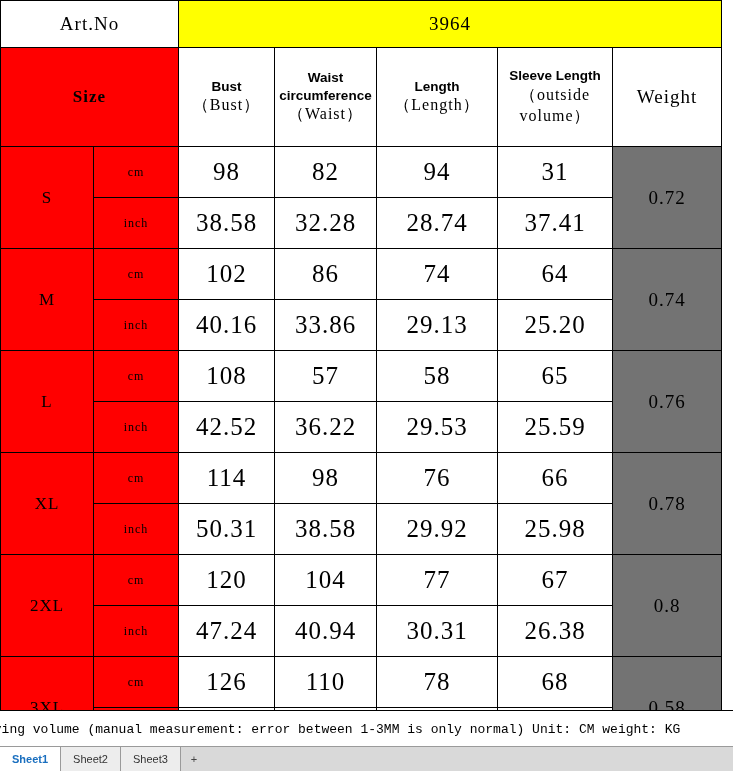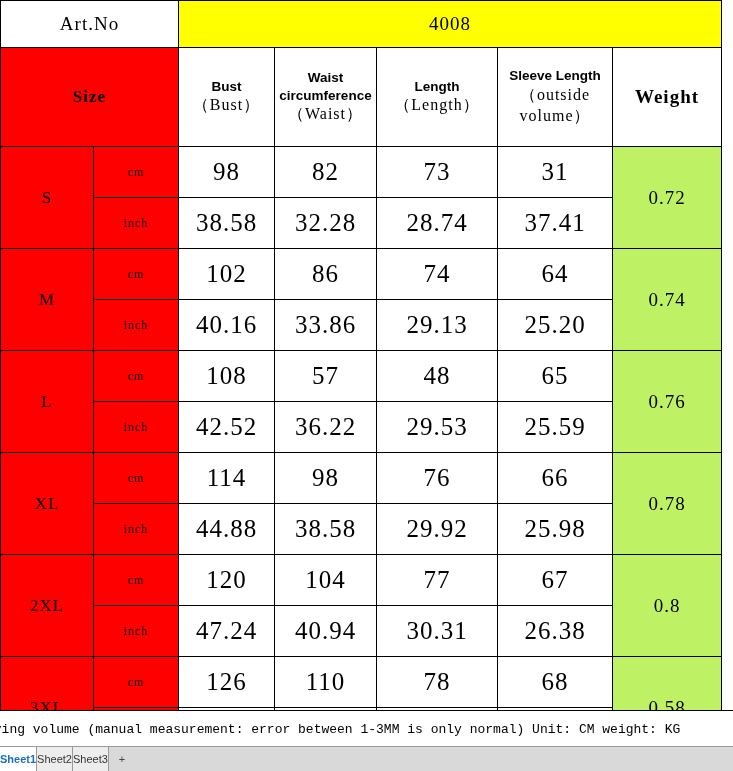--- a/index.html
+++ b/index.html
@@ -72,40 +72,40 @@
     font-weight: bold;
     letter-spacing: 0;
   }
   .head-cell .cn {
     font-family: "Liberation Serif", serif;
     font-size: 16px;
   }
   .head-weight {
     background: #ffffff;
     font-size: 19px;
-    font-weight: bold;
+    font-weight: normal;
     height: 94px;
   }
   .size-name {
     background: #ff0000;
     font-size: 17px;
     height: 96px;
   }
   .unit-cell {
     background: #ff0000;
     font-size: 12px;
     height: 48px;
   }
   .val {
     background: #ffffff;
     font-size: 25px;
     height: 48px;
   }
   .weight-val {
-    background: #bef264;
+    background: #737373;
     font-size: 19px;
     height: 96px;
   }
   .note-row {
     position: absolute;
     left: 0;
     top: 710px;
     width: 733px;
     height: 36px;
     border-top: 1px solid #000000;
@@ -132,21 +132,21 @@
     border-top: 1px solid #9a9a9a;
     display: flex;
     align-items: flex-start;
     font-family: "Liberation Sans", sans-serif;
     font-size: 11px;
     overflow: hidden;
   }
   .tab {
     height: 24px;
     line-height: 24px;
-    padding: 0 0;
+    padding: 0 12px;
     border-right: 1px solid #9a9a9a;
     color: #333333;
     background: #ededed;
   }
   .tab.active {
     background: #ffffff;
     color: #1a6fbf;
     font-weight: bold;
   }
   .tab-add {
@@ -168,21 +168,21 @@
         <col class="c2">
         <col class="c3">
         <col class="c4">
         <col class="c5">
         <col class="c6">
     </colgroup>
     <tbody>
 
       <tr>
         <td class="artno-label" colspan="2">Art.No</td>
-        <td class="artno-value" colspan="5">4008</td>
+        <td class="artno-value" colspan="5">3964</td>
       </tr>
 
       <tr>
         <td class="size-head red" colspan="2">Size</td>
         <td class="head-cell">
           <div class="en">Bust</div>
           <div class="cn">（Bust）</div>
         </td>
         <td class="head-cell">
           <div class="en">Waist circumference</div>
@@ -197,21 +197,21 @@
           <div class="cn">（outside volume）</div>
         </td>
         <td class="head-weight">Weight</td>
       </tr>
 
       <tr>
         <td class="size-name" rowspan="2">S</td>
         <td class="unit-cell">cm</td>
         <td class="val">98</td>
         <td class="val">82</td>
-        <td class="val">73</td>
+        <td class="val">94</td>
         <td class="val">31</td>
         <td class="weight-val" rowspan="2">0.72</td>
       </tr>
       <tr>
         <td class="unit-cell">inch</td>
         <td class="val">38.58</td>
         <td class="val">32.28</td>
         <td class="val">28.74</td>
         <td class="val">37.41</td>
       </tr>
@@ -231,21 +231,21 @@
         <td class="val">33.86</td>
         <td class="val">29.13</td>
         <td class="val">25.20</td>
       </tr>
 
       <tr>
         <td class="size-name" rowspan="2">L</td>
         <td class="unit-cell">cm</td>
         <td class="val">108</td>
         <td class="val">57</td>
-        <td class="val">48</td>
+        <td class="val">58</td>
         <td class="val">65</td>
         <td class="weight-val" rowspan="2">0.76</td>
       </tr>
       <tr>
         <td class="unit-cell">inch</td>
         <td class="val">42.52</td>
         <td class="val">36.22</td>
         <td class="val">29.53</td>
         <td class="val">25.59</td>
       </tr>
@@ -254,21 +254,21 @@
         <td class="size-name" rowspan="2">XL</td>
         <td class="unit-cell">cm</td>
         <td class="val">114</td>
         <td class="val">98</td>
         <td class="val">76</td>
         <td class="val">66</td>
         <td class="weight-val" rowspan="2">0.78</td>
       </tr>
       <tr>
         <td class="unit-cell">inch</td>
-        <td class="val">44.88</td>
+        <td class="val">50.31</td>
         <td class="val">38.58</td>
         <td class="val">29.92</td>
         <td class="val">25.98</td>
       </tr>
 
       <tr>
         <td class="size-name" rowspan="2">2XL</td>
         <td class="unit-cell">cm</td>
         <td class="val">120</td>
         <td class="val">104</td>

